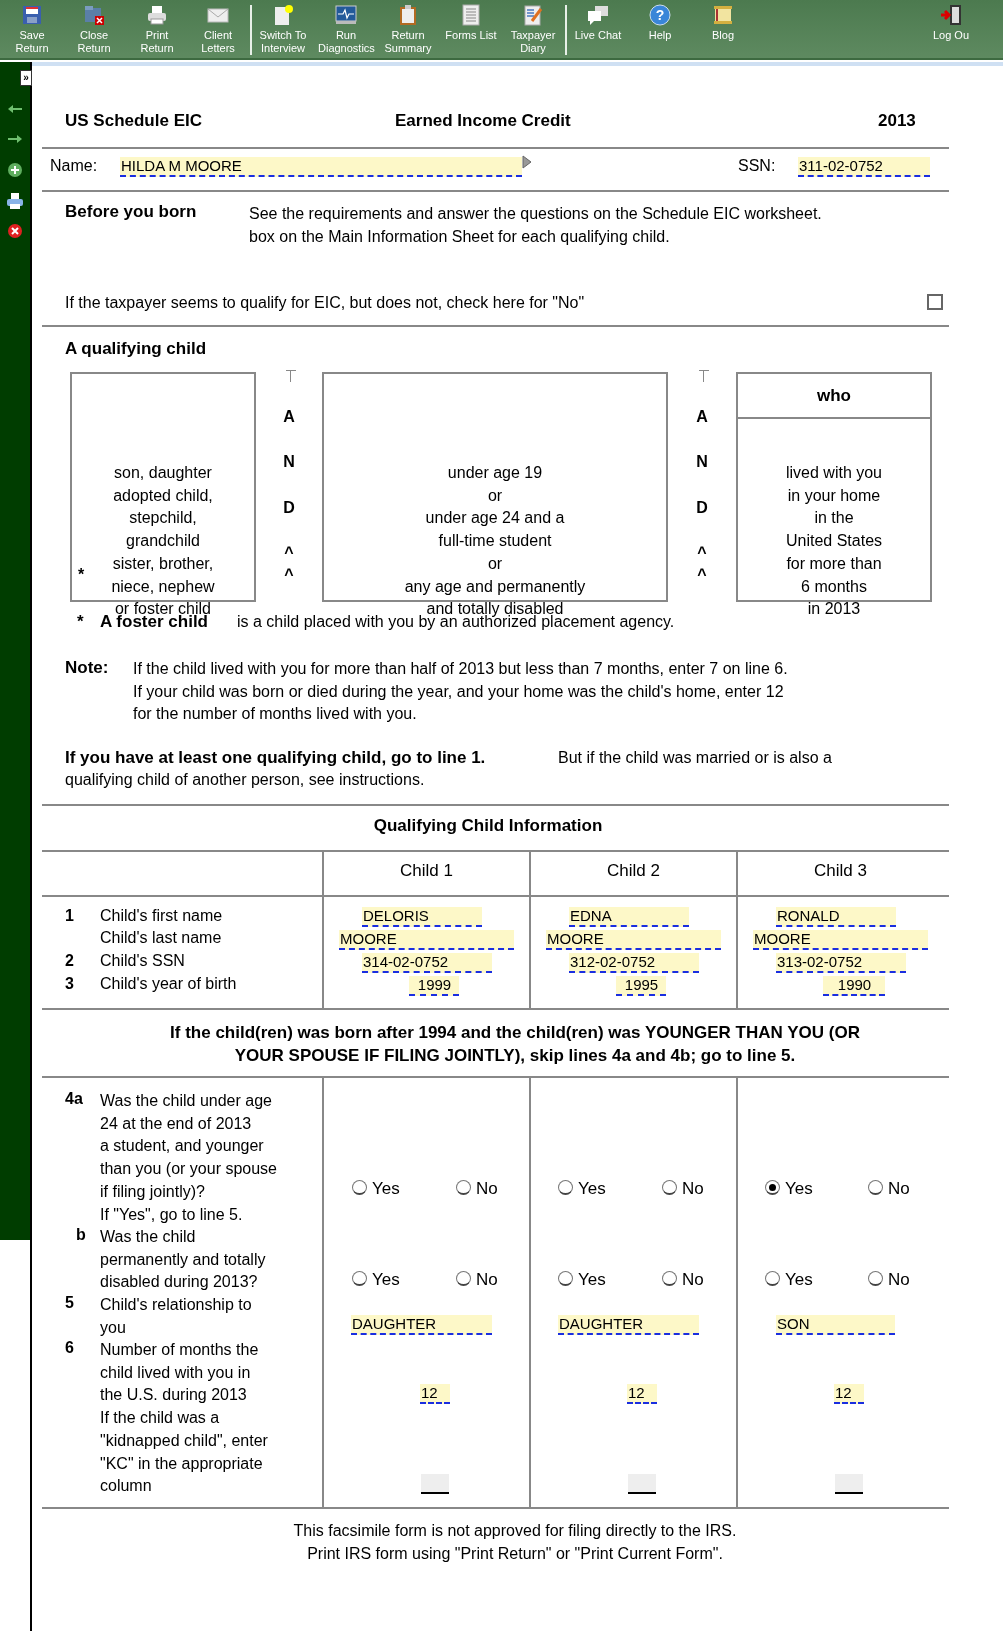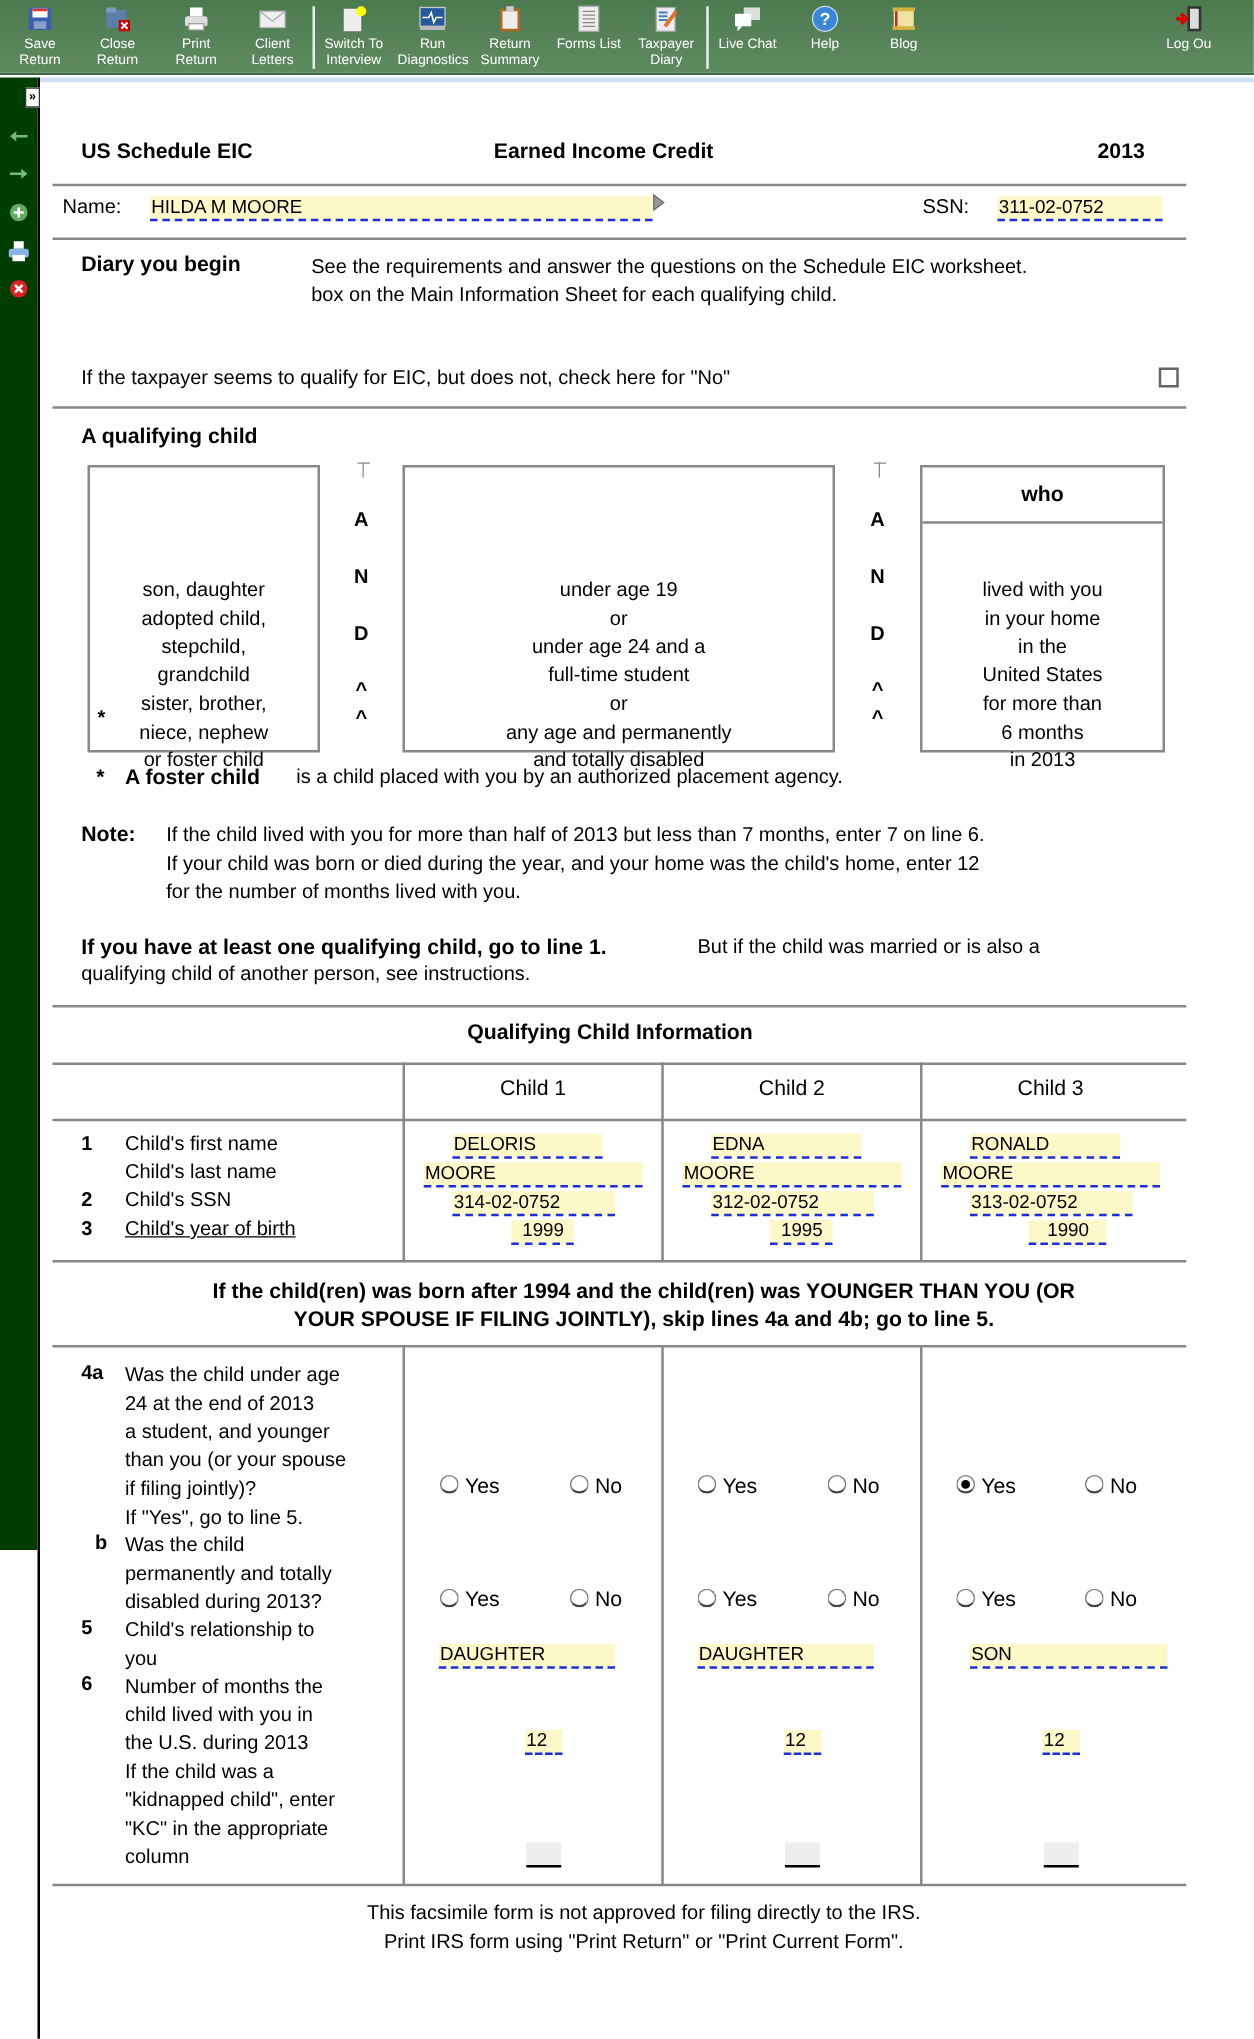--- a/index.html
+++ b/index.html
@@ -184,21 +184,21 @@
 
   <div class="abs t16" style="left:18px;top:91px;">Name:</div>
   <div class="field" style="left:88px;top:91px;width:402px;">HILDA M MOORE</div>
   <svg class="abs" style="left:490px;top:89px;width:10px;height:14px;" viewBox="0 0 10 14">
       <path d="M1 1 L9 7 L1 13 Z" fill="#999" stroke="#666"></path>
     </svg>
   <div class="abs t16" style="left:706px;top:91px;">SSN:</div>
   <div class="field" style="left:766px;top:91px;width:132px;">311-02-0752</div>
   <div class="hr" style="left:10px;top:124px;width:907px;"></div>
 
-  <div class="abs b t17" style="left:33px;top:136px;">Diary you begin</div>
+  <div class="abs b t17" style="left:33px;top:136px;">Before you born</div>
   <div class="abs t16" style="left:217px;top:136px;line-height:23px;">
     <div>See the requirements and answer the questions on the Schedule EIC worksheet.</div>
     <div>box on the Main Information Sheet for each qualifying child.</div>
   </div>
   <div class="abs t16" style="left:33px;top:228px;">If the taxpayer seems to qualify for EIC,  but does not,  check here for  "No"</div>
   <div class="chk" style="left:895px;top:228px;"></div>
   <div class="hr" style="left:10px;top:259px;width:907px;"></div>
 
   <div class="abs b t17" style="left:33px;top:273px;">A qualifying child</div>
 
@@ -283,21 +283,21 @@
   <div class="abs t17" style="left:499px;width:205px;top:795px;text-align:center;">Child 2</div>
   <div class="abs t17" style="left:706px;width:205px;top:795px;text-align:center;">Child 3</div>
   <div class="hr" style="left:10px;top:829px;width:907px;"></div>
 
   <div class="abs b t16" style="left:33px;top:841px;">1</div>
   <div class="abs t16" style="left:68px;top:841px;">Child's first name</div>
   <div class="abs t16" style="left:68px;top:863px;">Child's last name</div>
   <div class="abs b t16" style="left:33px;top:886px;">2</div>
   <div class="abs t16" style="left:68px;top:886px;">Child's SSN</div>
   <div class="abs b t16" style="left:33px;top:909px;">3</div>
-  <div class="abs t16" style="left:68px;top:909px;text-decoration:underline;">Child's year of birth</div>
+  <div class="abs t16" style="left:68px;top:909px;">Child's year of birth</div>
 
   <div class="field" style="left:330px;top:841px;width:120px;">DELORIS</div>
   <div class="field" style="left:307px;top:864px;width:175px;">MOORE</div>
   <div class="field" style="left:330px;top:887px;width:130px;">314-02-0752</div>
   <div class="field c" style="left:377px;top:910px;width:50px;">1999</div>
 
   <div class="field" style="left:537px;top:841px;width:120px;">EDNA</div>
   <div class="field" style="left:514px;top:864px;width:175px;">MOORE</div>
   <div class="field" style="left:537px;top:887px;width:130px;">312-02-0752</div>
   <div class="field c" style="left:584px;top:910px;width:50px;">1995</div>
@@ -359,21 +359,21 @@
 
   <div class="radio" style="left:320px;top:1204px;"><span class="dot"></span><span>Yes</span></div>
   <div class="radio" style="left:424px;top:1204px;"><span class="dot"></span><span>No</span></div>
   <div class="radio" style="left:526px;top:1204px;"><span class="dot"></span><span>Yes</span></div>
   <div class="radio" style="left:630px;top:1204px;"><span class="dot"></span><span>No</span></div>
   <div class="radio" style="left:733px;top:1204px;"><span class="dot"></span><span>Yes</span></div>
   <div class="radio" style="left:836px;top:1204px;"><span class="dot"></span><span>No</span></div>
 
   <div class="field" style="left:319px;top:1249px;width:141px;">DAUGHTER</div>
   <div class="field" style="left:526px;top:1249px;width:141px;">DAUGHTER</div>
-  <div class="field" style="left:744px;top:1249px;width:158px;">SON</div>
+  <div class="field" style="left:744px;top:1249px;width:119px;">SON</div>
 
   <div class="field" style="left:388px;top:1318px;width:30px;">12</div>
   <div class="field" style="left:595px;top:1318px;width:30px;">12</div>
   <div class="field" style="left:802px;top:1318px;width:30px;">12</div>
 
   <div class="kc" style="left:389px;top:1408px;"></div>
   <div class="kc" style="left:596px;top:1408px;"></div>
   <div class="kc" style="left:803px;top:1408px;"></div>
 
   <div class="hr" style="left:10px;top:1441px;width:907px;"></div>

